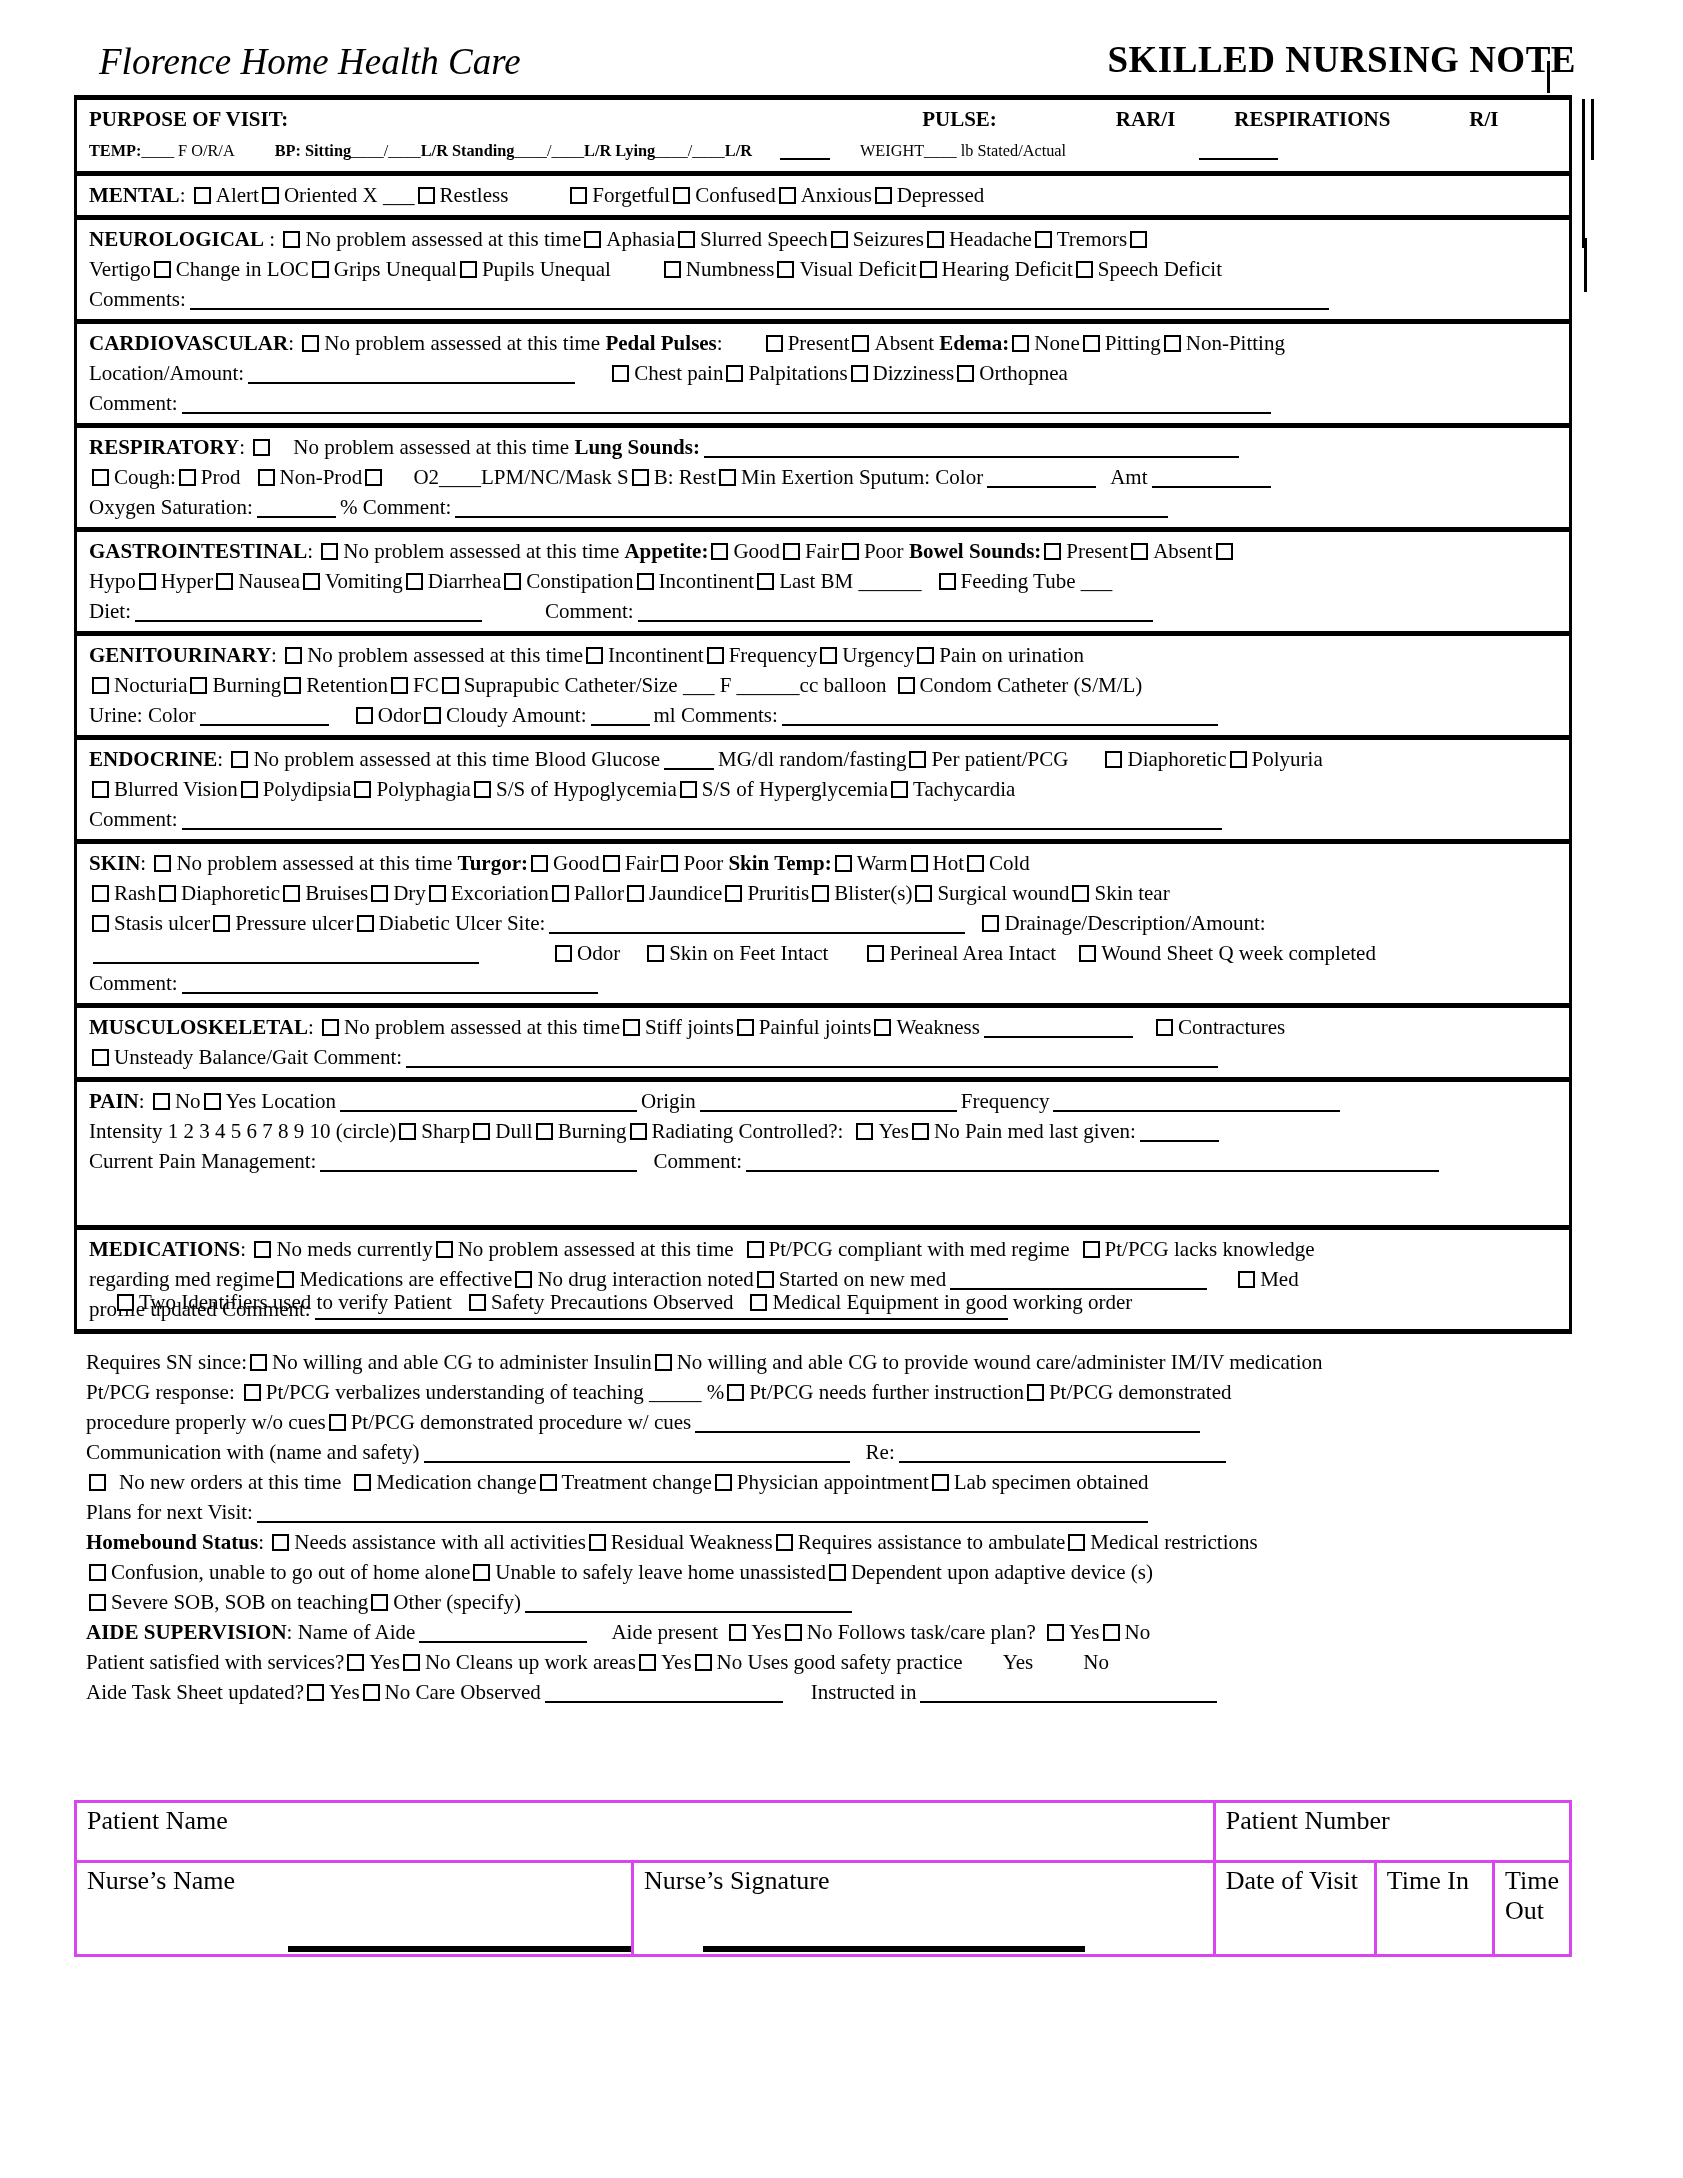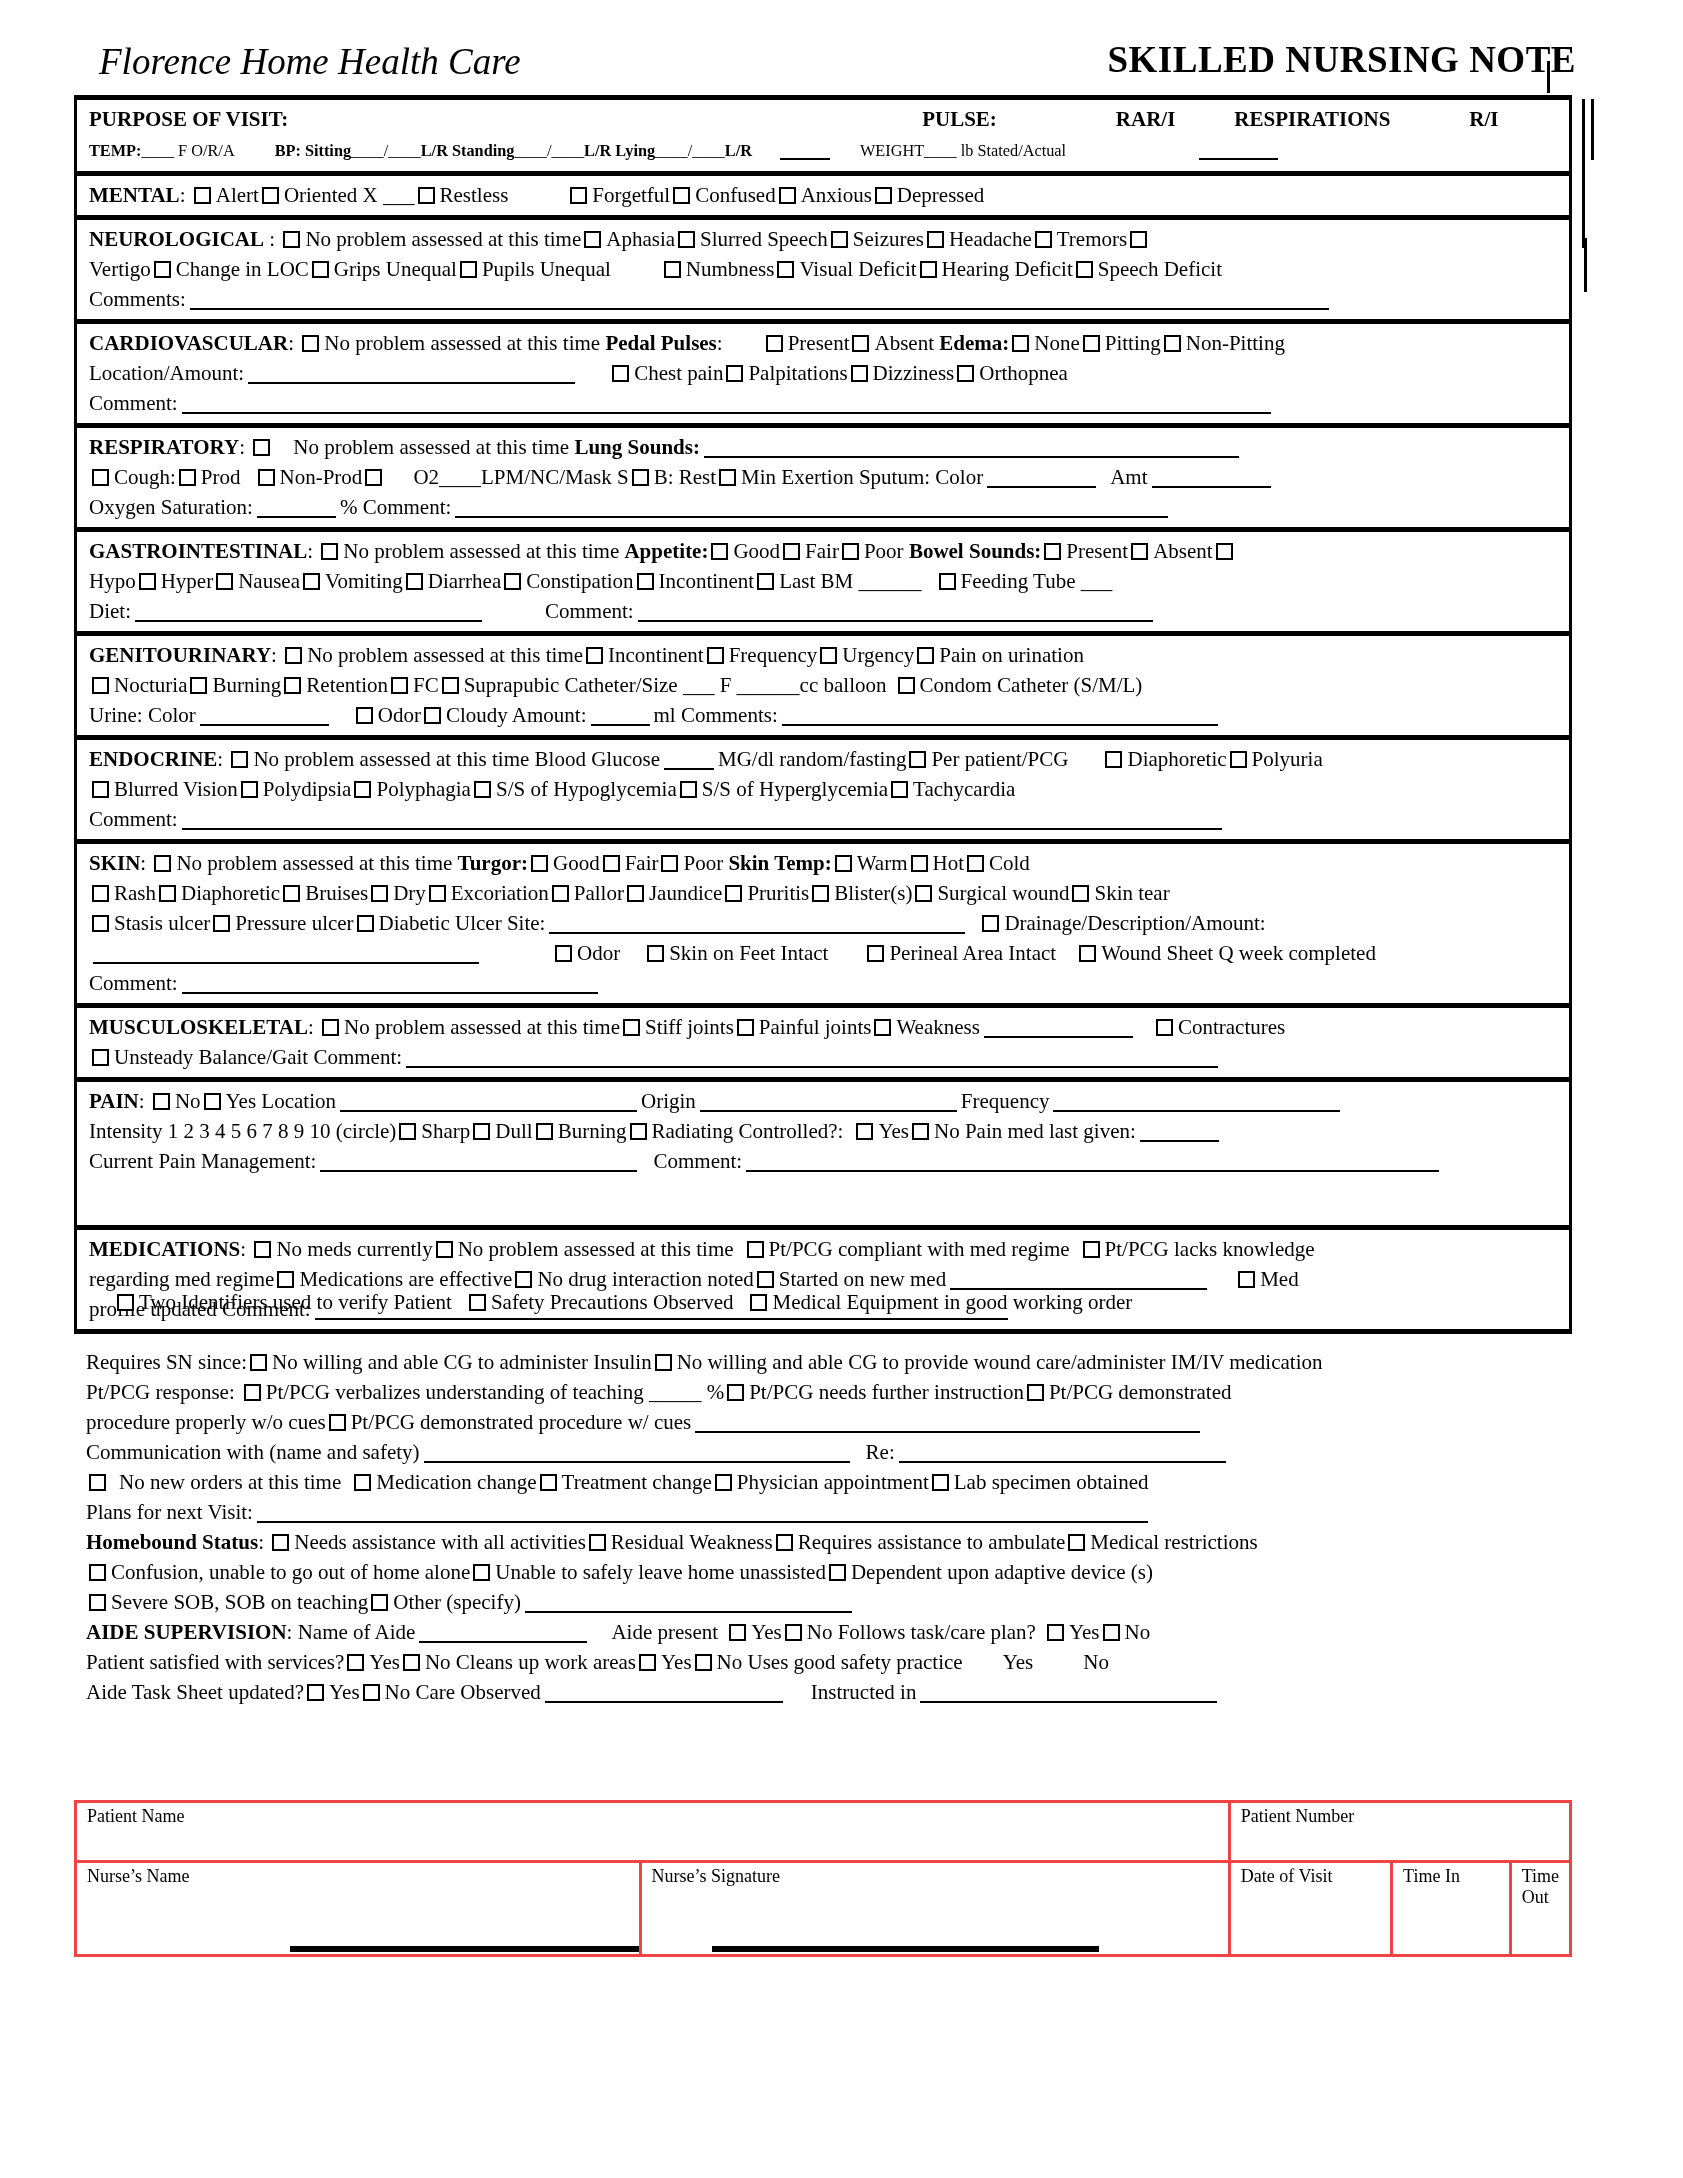--- a/index.html
+++ b/index.html
@@ -12,21 +12,21 @@
   .fline.empty{min-height:22px;}
   .bold{font-weight:bold;margin-top:36px;}
   .small{font-size:16.3px;font-weight:bold;}
   .smallr{font-size:16.3px;}
   .cb{display:inline-block;width:17px;height:17px;border:2.5px solid #000;vertical-align:-2px;margin:0 5px 0 3px;box-sizing:border-box;background:#fff;}
   .blank{display:inline-block;border-bottom:2px solid #000;height:20px;vertical-align:-4px;margin:0 4px;}
   .sp{display:inline-block;height:1px;}
   .free-area{position:absolute;left:74px;top:1287px;width:1498px;padding-left:12px;box-sizing:border-box;}
   .free-area .fline{min-height:30px;line-height:30px;}
   table.footer{position:absolute;left:74px;top:1800px;width:1498px;border-collapse:collapse;}
-  table.footer td{border:3px solid #ef4444;font-size:18px;vertical-align:top;padding:3px 10px;position:relative;}
+  table.footer td{border:3px solid #d946ef;font-size:26px;vertical-align:top;padding:3px 10px;position:relative;}
   .r1 td{height:51px;}
   .r2 td{height:85px;}
   .sig-bar{position:absolute;bottom:2px;height:6px;background:#000;}
   .sig1{left:38%;width:62%;}
   .sig2{left:12%;width:66%;}
   .artifact{position:absolute;background:#000;}
 </style>
 </head>
 <body>
 

